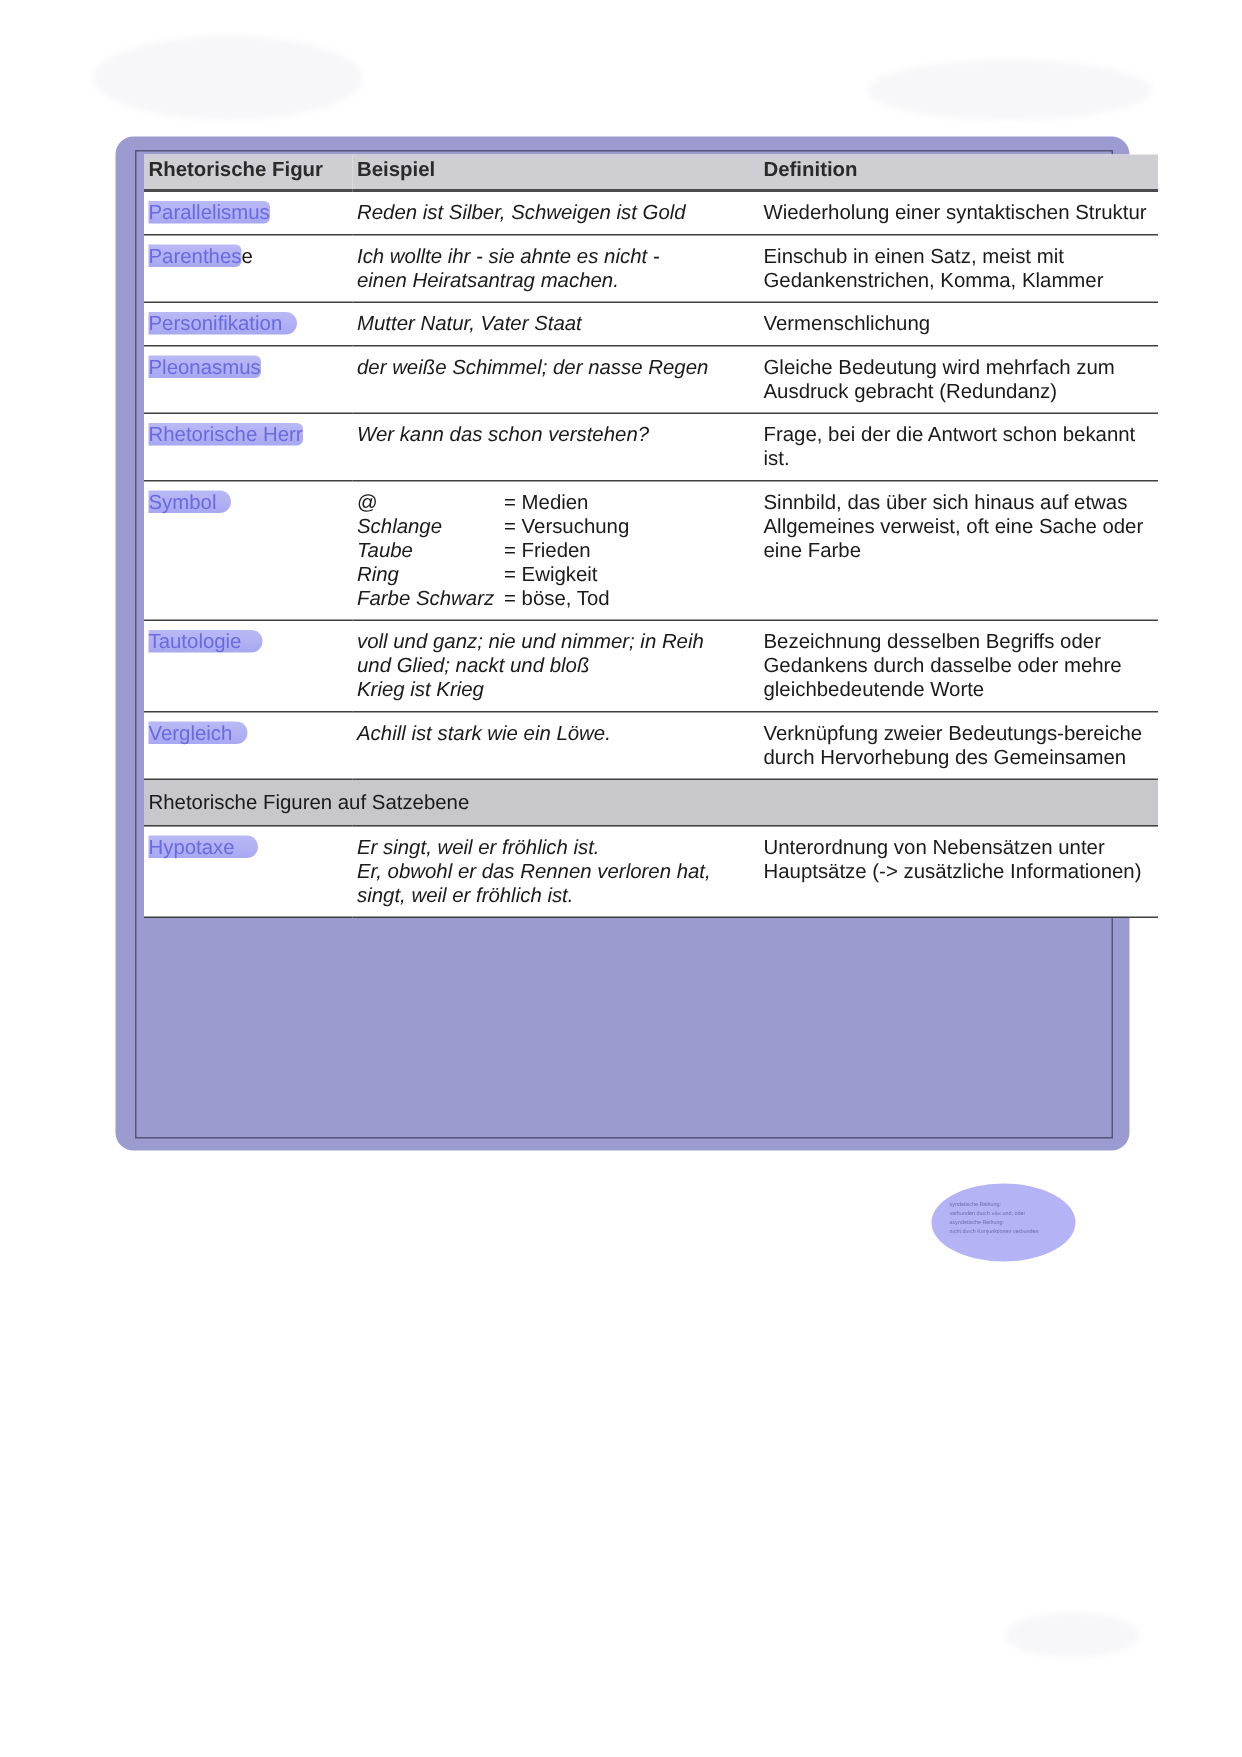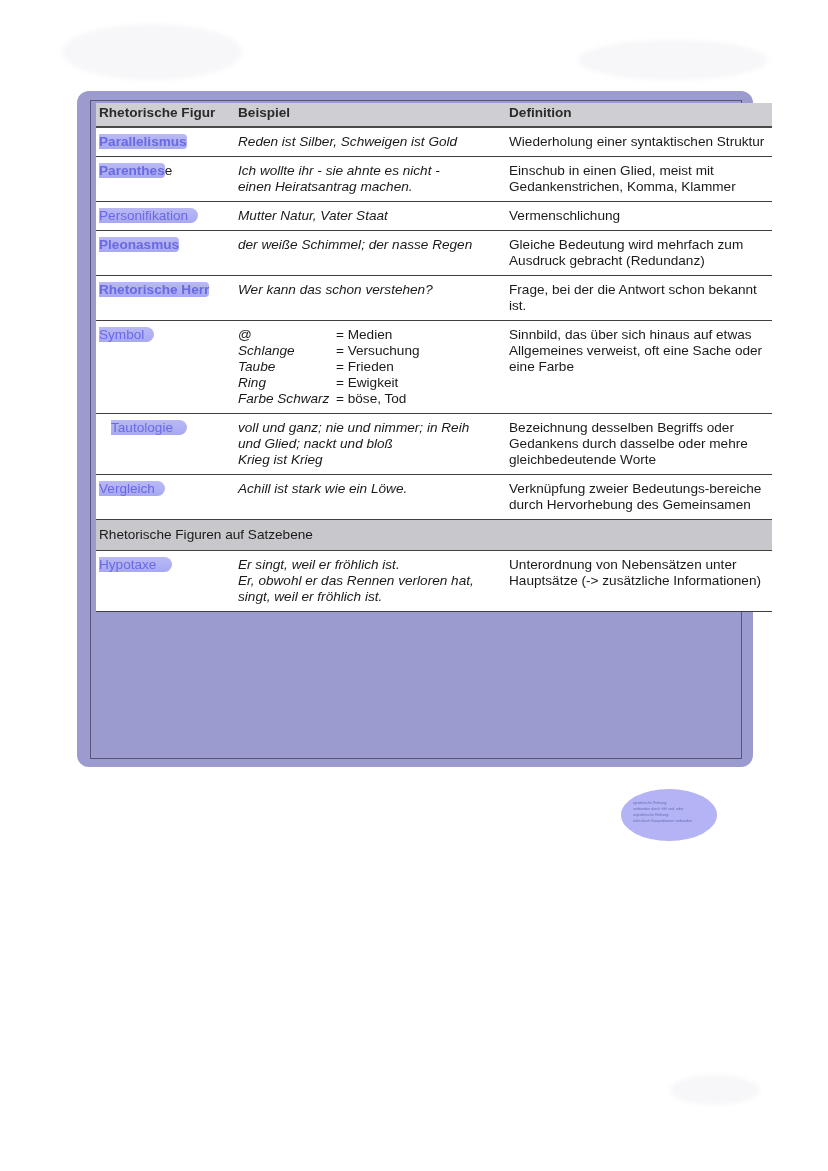--- a/index.html
+++ b/index.html
@@ -68,21 +68,21 @@
     }
     td.fig { width: 132px; }
     td.ex { width: 254px; font-style: italic; }
     td.def { }
     .hl {
       color: #6a6ae0;
       background: linear-gradient(#b9b9f5, #a8a8f2);
       border-radius: 0 8px 8px 0;
       padding-right: 10px;
     }
-    .hl.short { padding-right: 0; border-radius: 0 4px 4px 0; font-weight: bold; }
+    .hl.short { padding-right: 0; border-radius: 0 4px 4px 0; }
     .rest { color: #1a1a1a; }
     .line { display: block; }
     .sym-row { display: flex; }
     .sym-key { width: 98px; font-style: italic; }
     .sym-val { font-style: normal; }
     tr.section td {
       background: #c8c8cc;
       font-weight: normal;
       padding: 7px 4px 7px 3px;
     }
@@ -140,21 +140,21 @@
         </td>
       <td class="def">Wiederholung einer syntaktischen Struktur</td>
     </tr>
 
     <tr>
       <td class="fig"><span class="hl short">Parenthes</span><span class="rest">e</span></td>
       <td class="ex">
         <span class="line">Ich wollte ihr - sie ahnte es nicht -</span>
         <span class="line">einen Heiratsantrag machen.</span>
       </td>
-      <td class="def">Einschub in einen Glied, meist mit Gedankenstrichen, Komma, Klammer</td>
+      <td class="def">Einschub in einen Satz, meist mit Gedankenstrichen, Komma, Klammer</td>
     </tr>
 
     <tr>
       <td class="fig"><span class="hl">Personifikation</span></td>
       <td class="ex">
           <span class="line">Mutter Natur, Vater Staat</span>
         </td>
       <td class="def">Vermenschlichung</td>
     </tr>
 
@@ -196,21 +196,21 @@
           </div>
         <div class="sym-row">
             <span class="sym-key">Farbe Schwarz</span>
             <span class="sym-val">= böse, Tod</span>
           </div>
       </td>
       <td class="def">Sinnbild, das über sich hinaus auf etwas Allgemeines verweist, oft eine Sache oder eine Farbe</td>
     </tr>
 
     <tr>
-      <td class="fig"><span class="hl" style="padding-right:14px;margin-left:12px;">Tautologie</span></td>
+      <td class="fig"><span class="hl" style="padding-right:14px;">Tautologie</span></td>
       <td class="ex">
         <span class="line">voll und ganz; nie und nimmer; in Reih</span>
         <span class="line">und Glied; nackt und bloß</span>
         <span class="line">Krieg ist Krieg</span>
       </td>
       <td class="def">Bezeichnung desselben Begriffs oder Gedankens durch dasselbe oder mehre gleichbedeutende Worte</td>
     </tr>
 
     <tr>
       <td class="fig"><span class="hl">Vergleich</span></td>

